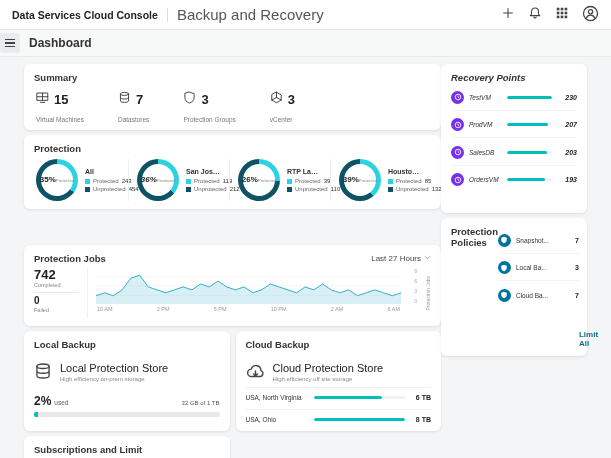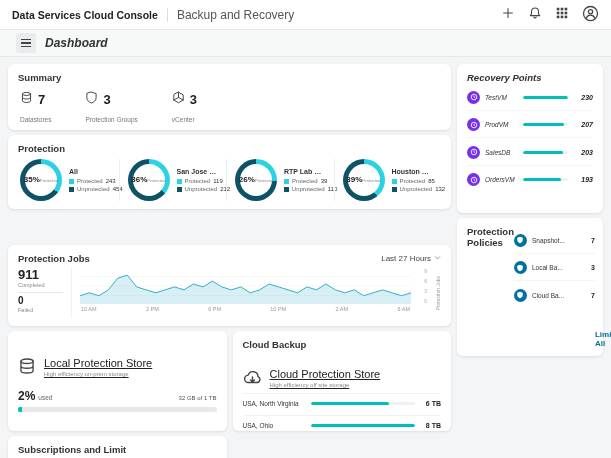--- a/index.html
+++ b/index.html
@@ -3,32 +3,32 @@
 <meta charset="utf-8">
 <style>
   *{margin:0;padding:0;box-sizing:border-box;}
   html,body{width:611px;height:458px;overflow:hidden;}
   body{font-family:"Liberation Sans",sans-serif;background:#f4f5f6;color:#222;}
 
   
   .topbar{height:30px;background:#fff;border-bottom:1px solid #e6e6e6;display:flex;align-items:center;padding:0 12px;}
   .app-title{font-size:10.5px;font-weight:bold;color:#222;}
   .tb-div{width:1px;height:14px;background:#ddd;margin:0 9px;}
-  .context{font-size:12px;color:#555;}
+  .context{font-size:15px;color:#555;}
   .topbar-right{margin-left:auto;display:flex;align-items:center;gap:13px;}
   .tb-btn{background:none;border:none;cursor:pointer;display:flex;align-items:center;padding:0;}
 
   
-  .navbar{height:27px;background:#f7f8f8;border-bottom:1px solid #e8e8e8;display:flex;align-items:center;padding:0 16px;font-style:italic;}
+  .navbar{height:27px;background:#f7f8f8;border-bottom:1px solid #e8e8e8;display:flex;align-items:center;padding:0 0;}
   .menu-btn{width:20px;height:20px;background:#e9ebed;border:none;border-radius:3px;display:flex;flex-direction:column;justify-content:center;align-items:center;gap:2px;cursor:pointer;}
   .menu-btn span{display:block;width:10px;height:1.4px;background:#444;}
   .page-title{font-size:12px;font-weight:bold;color:#333;margin-left:9px;}
 
   
-  .main{height:401px;padding:7px 8px;display:flex;gap:6px;overflow:hidden;}
+  .main{height:401px;padding:7px 24px;display:flex;overflow:hidden;}
   .col-left{flex:1;min-width:0;display:flex;flex-direction:column;gap:5px;}
   .col-right{width:146px;flex:none;display:flex;flex-direction:column;gap:5px;}
   .card{background:#fff;border-radius:6px;box-shadow:0 1px 3px rgba(0,0,0,.10);padding:8px 10px;}
   .card-title{font-size:9.5px;font-weight:bold;color:#333;}
 
   
   .card-summary{height:66px;}
   .sum-row{display:flex;gap:34px;margin-top:7px;padding-left:2px;}
   .sum-top{display:flex;align-items:center;gap:5px;}
   .sum-val{font-size:13px;font-weight:bold;color:#222;}
@@ -61,21 +61,21 @@
   .stat-div{border-top:1px solid #e8e8e8;margin:4px 0 3px;}
   .jobs-chart{flex:1;min-width:0;display:flex;flex-direction:column;}
   .jobs-chart svg{width:100%;height:36px;display:block;}
   .x-ticks{display:flex;justify-content:space-between;font-size:5.5px;color:#999;margin-top:2px;padding:0 1px;}
   .y-axis{display:flex;flex-direction:column;justify-content:space-between;font-size:5px;color:#aaa;text-align:right;height:36px;flex:none;width:8px;}
   .y-label{writing-mode:vertical-rl;transform:rotate(180deg);font-size:5px;color:#999;flex:none;align-self:center;}
 
   
   .lc-row{display:flex;gap:6px;}
   .card-local,.card-cloud{flex:1;height:100px;min-width:0;}
-  .store-row{display:flex;align-items:flex-start;gap:8px;margin-top:18px;text-decoration:underline;}
+  .store-row{display:flex;align-items:flex-start;gap:8px;margin-top:12px;}
   .store-name{font-size:11px;color:#222;}
   .store-desc{font-size:6px;color:#888;margin-top:2px;}
   .usage-row{display:flex;align-items:baseline;margin-top:10px;}
   .usage-pct{font-size:12px;font-weight:bold;color:#222;}
   .usage-word{font-size:6.5px;color:#666;margin-left:3px;}
   .usage-cap{margin-left:auto;font-size:6px;color:#555;}
   .pbar{height:5px;background:#e8e8e8;border-radius:2px;margin-top:4px;overflow:hidden;}
   .pbar-fill{height:100%;background:#00bfb8;}
   .region-row{display:flex;align-items:center;gap:6px;padding:6px 0;border-top:1px solid #f1f1f1;margin-top:2px;}
   .region-name{font-size:6.5px;color:#333;width:62px;flex:none;}
@@ -162,20 +162,30 @@
 
 <main class="main">
   <div class="col-left">
 
     <section class="card card-summary">
       <div class="card-title">Summary</div>
       <div class="sum-row">
         <div class="sum-item">
           <div class="sum-top">
             <span><svg width="13" height="13" viewBox="0 0 16 16">
+                  <rect class="icon-stroke" x="1.5" y="2.5" width="13" height="9"></rect>
+                  <path class="icon-stroke" d="M8 2.5v9M1.5 7h13M5.5 14h5"></path>
+                </svg></span>
+            <span class="sum-val">15</span>
+          </div>
+          <span class="sum-label">Virtual Machines</span>
+        </div>
+        <div class="sum-item">
+          <div class="sum-top">
+            <span><svg width="13" height="13" viewBox="0 0 16 16">
                   <ellipse class="icon-stroke" cx="8" cy="3.6" rx="5" ry="1.9"></ellipse>
                   <path class="icon-stroke" d="M3 3.6v8.6c0 1 2.2 1.9 5 1.9s5-.9 5-1.9V3.6M3 8c0 1 2.2 1.9 5 1.9S13 9 13 8"></path>
                 </svg></span>
             <span class="sum-val">7</span>
           </div>
           <span class="sum-label">Datastores</span>
         </div>
         <div class="sum-item">
           <div class="sum-top">
             <span><svg width="13" height="13" viewBox="0 0 16 16">
@@ -218,21 +228,21 @@
               </div>
             <div class="legend-row">
                 <span class="sq" style="background:#0d5265"></span>
                 <span>Unprotected</span>
                 <span class="legend-val">454</span>
               </div>
           </div>
         </div>
 
         <div class="pg">
-          <div class="donut" style="background: conic-gradient(rgb(42, 210, 226) 0deg, rgb(42, 210, 226) 36%, rgb(13, 82, 101) 36%, rgb(13, 82, 101) 100%);">
+          <div class="donut" style="background: conic-gradient(rgb(42, 210, 226) 0deg, rgb(42, 210, 226) 36%, rgb(13, 82, 101) 36%, rgb(13, 82, 101) 100%); font-style: italic;">
             <div class="donut-hole">
                 <span class="donut-pct">36%</span>
                 <span class="donut-sub">Protected</span>
               </div>
           </div>
           <div class="pg-info">
             <div class="pg-name">San Jose Datace...</div>
             <div class="legend-row">
                 <span class="sq" style="background:#2ad2e2"></span>
                 <span>Protected</span>
@@ -298,21 +308,21 @@
         <div class="card-title">Protection Jobs</div>
         <button class="range">
           <span>Last 27 Hours</span>
           <span><svg width="7" height="7" viewBox="0 0 16 16">
                 <path class="icon-stroke" stroke-width="2" d="M3 6l5 5 5-5"></path>
               </svg></span>
         </button>
       </div>
       <div class="jobs-body">
         <div class="jobs-stats">
-          <div class="stat-val">911</div>
+          <div class="stat-val">742</div>
           <div class="stat-label">Completed</div>
           <div class="stat-div"></div>
           <div class="stat-val small">0</div>
           <div class="stat-label">Failed</div>
         </div>
         <div class="jobs-chart">
           <svg id="jobs-svg" viewBox="0 0 100 30" preserveAspectRatio="none">
             <line x1="0" y1="7" x2="100" y2="7" stroke="#f0f0f0" stroke-width="0.4"></line>
             <line x1="0" y1="15" x2="100" y2="15" stroke="#f0f0f0" stroke-width="0.4"></line>
             <line x1="0" y1="23" x2="100" y2="23" stroke="#f0f0f0" stroke-width="0.4"></line>
@@ -333,20 +343,21 @@
           <span>6</span>
           <span>3</span>
           <span>0</span>
         </div>
         <div class="y-label">Protection Jobs</div>
       </div>
     </section>
 
     <div class="lc-row">
       <section class="card card-local">
+        <div class="card-title">Local Backup</div>
         <div class="store-row">
           <span><svg width="18" height="18" viewBox="0 0 16 16">
                 <ellipse class="icon-stroke" cx="8" cy="3.8" rx="5.4" ry="2"></ellipse>
                 <path class="icon-stroke" d="M2.6 3.8v8.4c0 1.1 2.4 2 5.4 2s5.4-.9 5.4-2V3.8M2.6 8c0 1.1 2.4 2 5.4 2s5.4-.9 5.4-2"></path>
               </svg></span>
           <div>
             <div class="store-name">Local Protection Store</div>
             <div class="store-desc">High efficiency on-prem storage</div>
           </div>
         </div>

